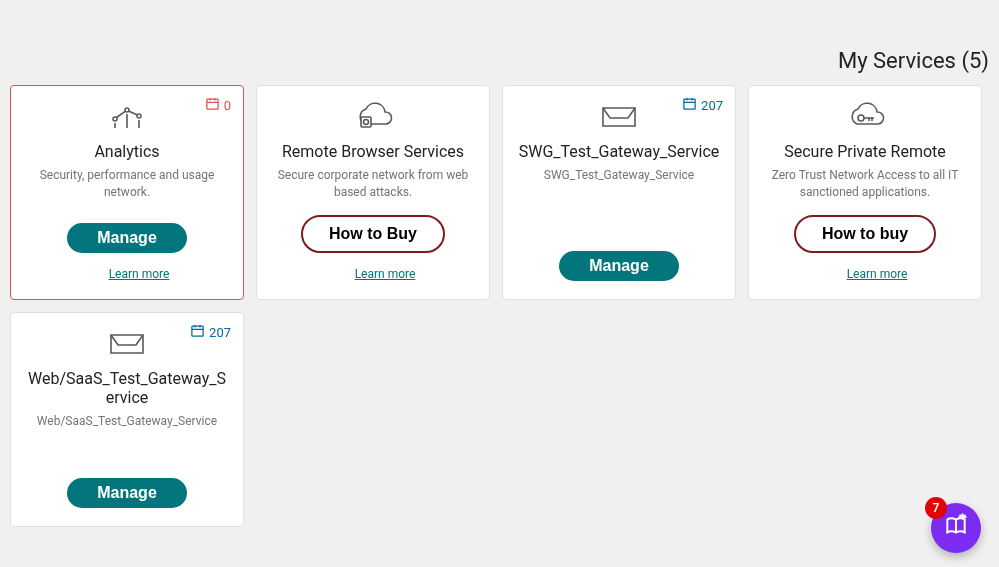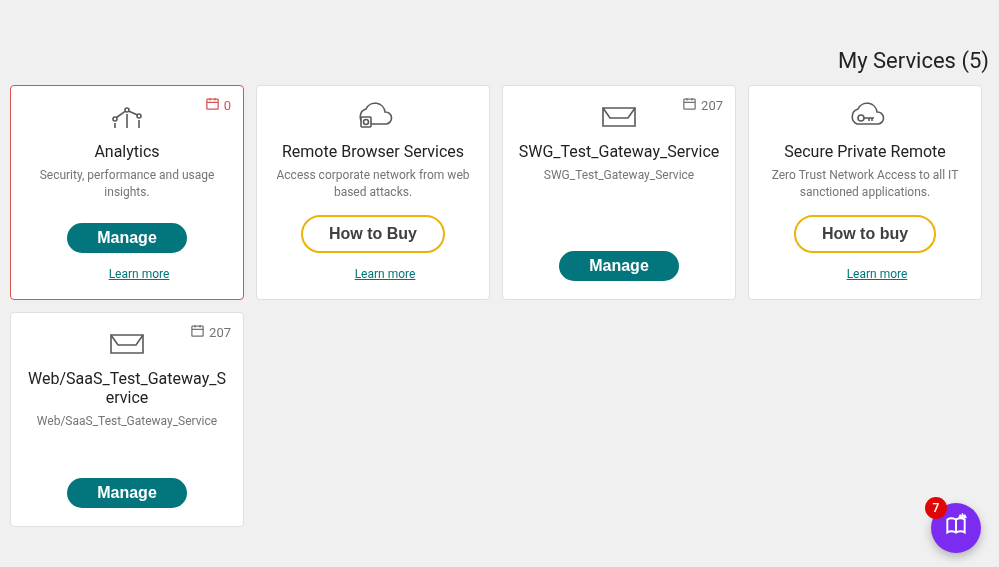--- a/index.html
+++ b/index.html
@@ -43,21 +43,21 @@
   }
   .card.red-border { border-color: #d9534f; }
   .card-badge {
     position: absolute;
     top: 10px;
     right: 12px;
     display: flex;
     align-items: center;
     gap: 4px;
     font-size: 13px;
-    color: #737373;
+    color: #0369a1;
   }
   .card-badge.red { color: #d9534f; }
   .card-badge svg { width: 15px; height: 15px; }
   .card-icon {
     margin-top: 0px;
     margin-bottom: 10px;
     height: 32px;
     display: flex;
     align-items: center;
     justify-content: center;
@@ -91,22 +91,22 @@
     cursor: pointer;
     border: none;
   }
   .btn-primary {
     background: #02767c;
     color: #fff;
     border: none;
   }
   .btn-outline {
     background: #fff;
-    color: #404040;
-    border: 2px solid #eab308;
+    color: #000000;
+    border: 2px solid #7f1d1d;
     padding: 8px 26px;
   }
   .learn-link {
     font-size: 12px;
     color: #02767c;
     text-decoration: underline;
     cursor: pointer;
     padding-left: 24px;
   }
   
@@ -164,37 +164,37 @@
     <div class="card-icon">
       <svg viewBox="0 0 40 28" width="40" fill="none" stroke="#595959" stroke-width="1.6">
         <circle cx="8" cy="17" r="2"></circle>
           <circle cx="20" cy="8" r="2"></circle>
           <circle cx="32" cy="14" r="2"></circle>
         <path d="M9.5 15.5 L18.5 9.2 M21.5 9 L30.5 13"></path>
         <path d="M8 21v5 M20 12v14 M32 18v8"></path>
       </svg>
     </div>
     <div class="card-title">Analytics</div>
-    <div class="card-desc">Security, performance and usage insights.</div>
+    <div class="card-desc">Security, performance and usage network.</div>
     <div class="card-actions">
       <button class="btn btn-primary">Manage</button>
       <a class="learn-link">Learn more</a>
     </div>
   </div>
 
   <div class="card">
     <div class="card-icon">
       <svg viewBox="0 0 44 28" width="44" fill="none" stroke="#595959" stroke-width="1.6">
         <path d="M14 22a8 8 0 0 1 1-15 10 10 0 0 1 19 3 6 6 0 0 1 1 12z"></path>
         <rect x="10" y="15" width="10" height="10" rx="1" fill="#fff"></rect>
         <circle cx="15" cy="20" r="2.5"></circle>
       </svg>
     </div>
     <div class="card-title">Remote Browser Services</div>
-    <div class="card-desc">Access corporate network from web based attacks.</div>
+    <div class="card-desc">Secure corporate network from web based attacks.</div>
     <div class="card-actions">
       <button class="btn btn-outline">How to Buy</button>
       <a class="learn-link">Learn more</a>
     </div>
   </div>
 
   <div class="card">
     <div class="card-badge">
       <span>
         <svg viewBox="0 0 24 24" fill="none" stroke="currentColor" stroke-width="2">

